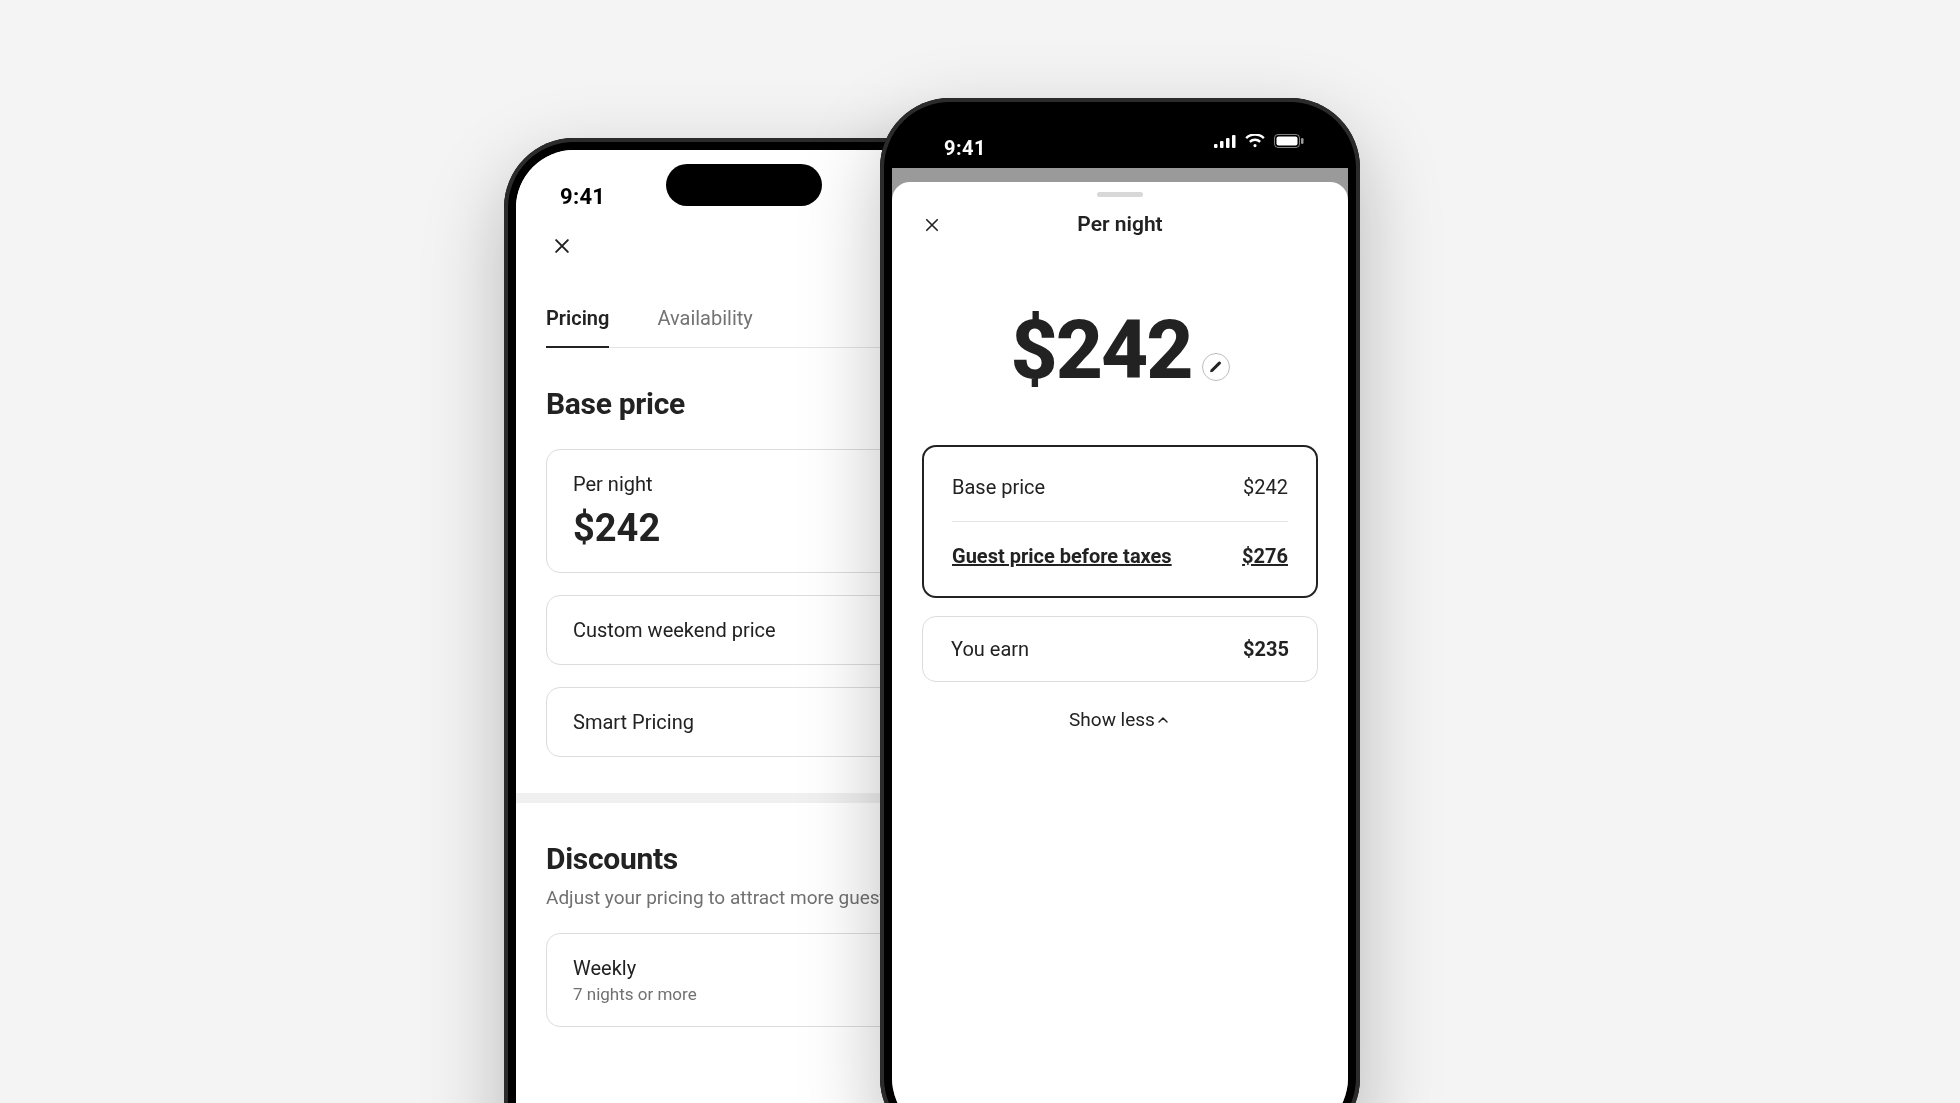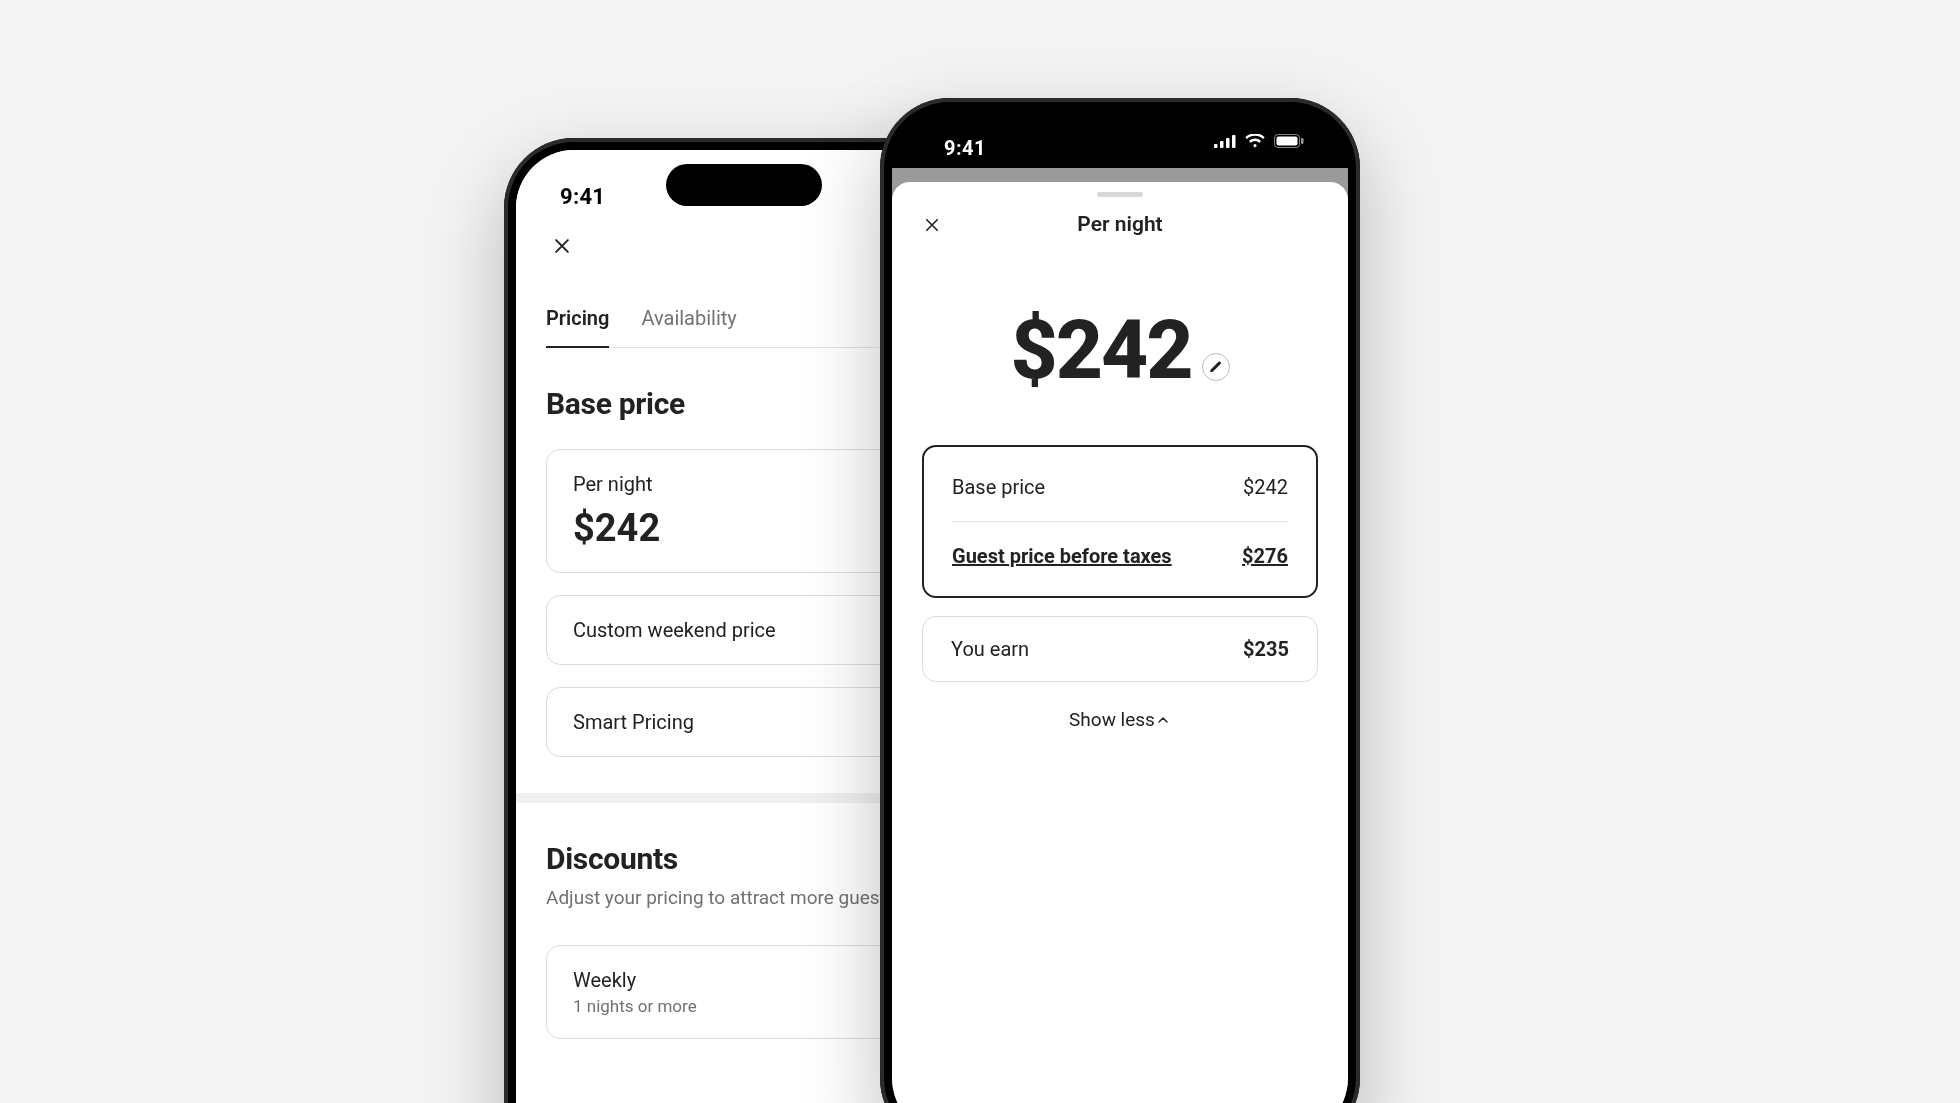--- a/index.html
+++ b/index.html
@@ -77,21 +77,21 @@
   }
   .close-btn-left {
     width: 32px; height: 32px;
     display: flex; align-items: center; justify-content: center;
     margin-top: 12px;
     cursor: pointer;
   }
   .close-btn-left svg { width: 20px; height: 20px; }
 
   .tabs {
-    display: flex; gap: 32px;
+    display: flex; gap: 48px;
     margin-top: 44px;
     border-bottom: 1px solid #e4e4e4;
   }
   .tab {
     font-size: 20px;
     padding-bottom: 16px;
     color: #737373;
     cursor: pointer;
   }
   .tab.active {
@@ -123,21 +123,21 @@
   .card .label {
     font-size: 20px;
     color: #222;
   }
   .card .big-price {
     font-size: 38px;
     font-weight: 700;
     margin-top: 10px;
   }
   .card.per-night { margin-top: 28px; }
-  .card.weekly { margin-top: 36px; }
+  .card.weekly { margin-top: 24px; }
   .card .sublabel {
     color: #717171;
     font-size: 17px;
     margin-top: 4px;
   }
 
   .divider-thick {
     height: 10px;
     background: #f0f0f0;
     margin: 36px -30px 0;
@@ -318,21 +318,21 @@
         <div class="label">Smart Pricing</div>
       </div>
 
       <div class="divider-thick"></div>
 
       <div class="section-title">Discounts</div>
       <div class="section-sub">Adjust your pricing to attract more guests</div>
 
       <div class="card weekly">
         <div class="label">Weekly</div>
-        <div class="sublabel">1 nights or more</div>
+        <div class="sublabel">7 nights or more</div>
       </div>
     </div>
   </div>
 </div>
 
 <div class="phone phone-right">
   <div class="screen">
     <span class="notch"></span>
 
     <div class="statusbar">

